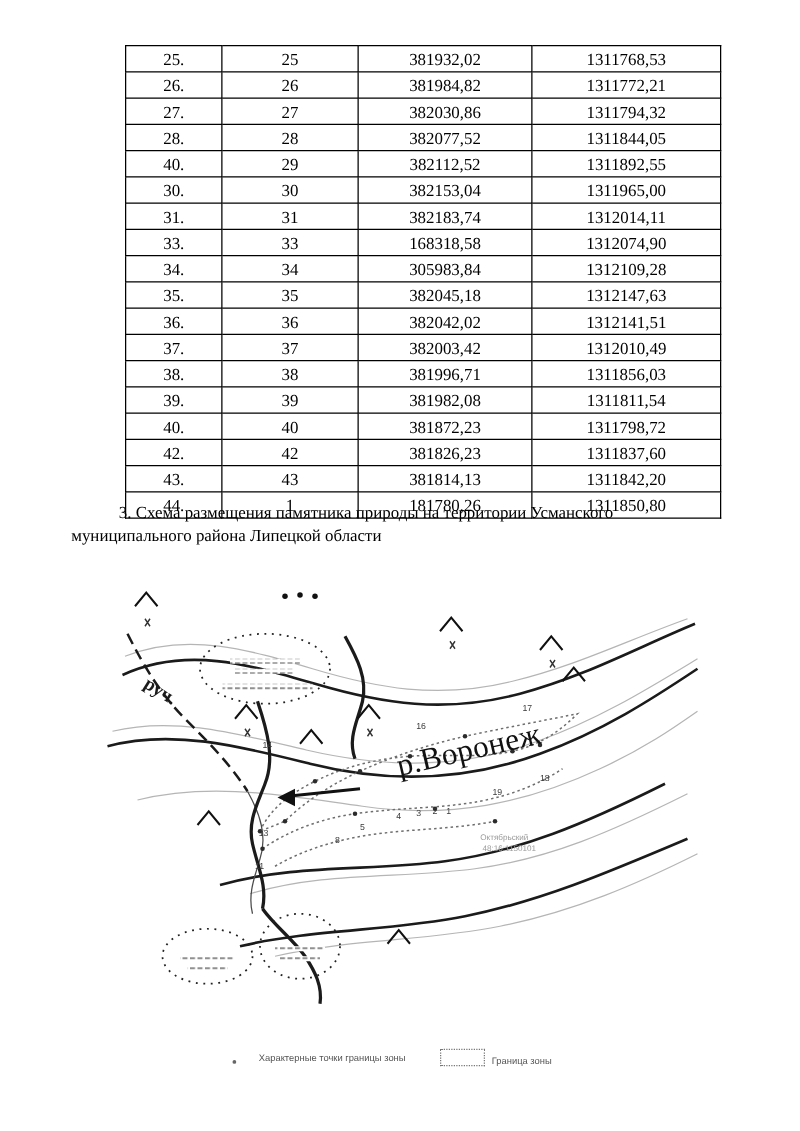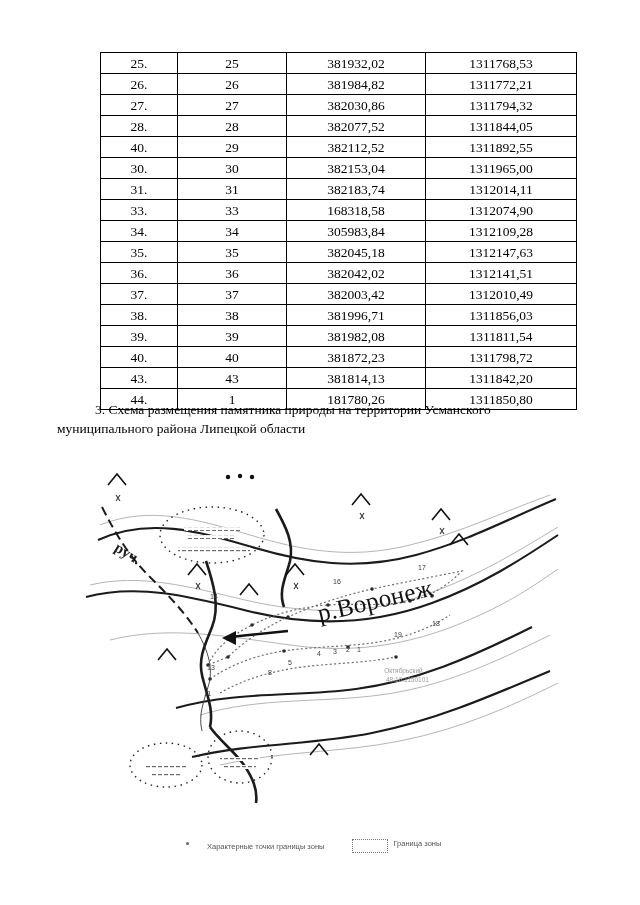--- a/index.html
+++ b/index.html
@@ -20,21 +20,20 @@
   .coord-table-wrap {
     position: absolute;
     left: 100px;
     top: 36px;
     width: 440px;
   }
   table.coord-table {
     border-collapse: collapse;
     width: 440px;
     table-layout: fixed;
-    margin-top: 16px;
   }
   table.coord-table td {
     border: 1px solid #000000;
     height: 20px;
     line-height: 19px;
     padding: 0 4px;
     text-align: center;
     font-size: 13.5px;
     font-family: "Liberation Serif", "DejaVu Serif", serif;
     white-space: nowrap;
@@ -124,21 +123,21 @@
     width: 300px;
     height: 18px;
     font-size: 7.5px;
     font-family: "Liberation Sans", "DejaVu Sans", sans-serif;
     color: #555555;
     display: flex;
     align-items: center;
   }
   .legend-item {
     display: flex;
-    align-items: flex-start;
+    align-items: flex-end;
     white-space: nowrap;
     margin-top: 26px;
   }
   .legend-dot {
     width: 3px;
     height: 3px;
     background: #666666;
     border-radius: 50%;
     margin-right: 18px;
     flex: none;
@@ -239,20 +238,26 @@
           <td class="col-idx">39.</td>
           <td class="col-pt">39</td>
           <td class="col-x">381982,08</td>
           <td class="col-y">1311811,54</td>
         </tr>
         <tr>
           <td class="col-idx">40.</td>
           <td class="col-pt">40</td>
           <td class="col-x">381872,23</td>
           <td class="col-y">1311798,72</td>
+        </tr>
+        <tr>
+          <td class="col-idx">42.</td>
+          <td class="col-pt">42</td>
+          <td class="col-x">381826,23</td>
+          <td class="col-y">1311837,60</td>
         </tr>
         <tr>
           <td class="col-idx">43.</td>
           <td class="col-pt">43</td>
           <td class="col-x">381814,13</td>
           <td class="col-y">1311842,20</td>
         </tr>
         <tr>
           <td class="col-idx">44.</td>
           <td class="col-pt">1</td>

